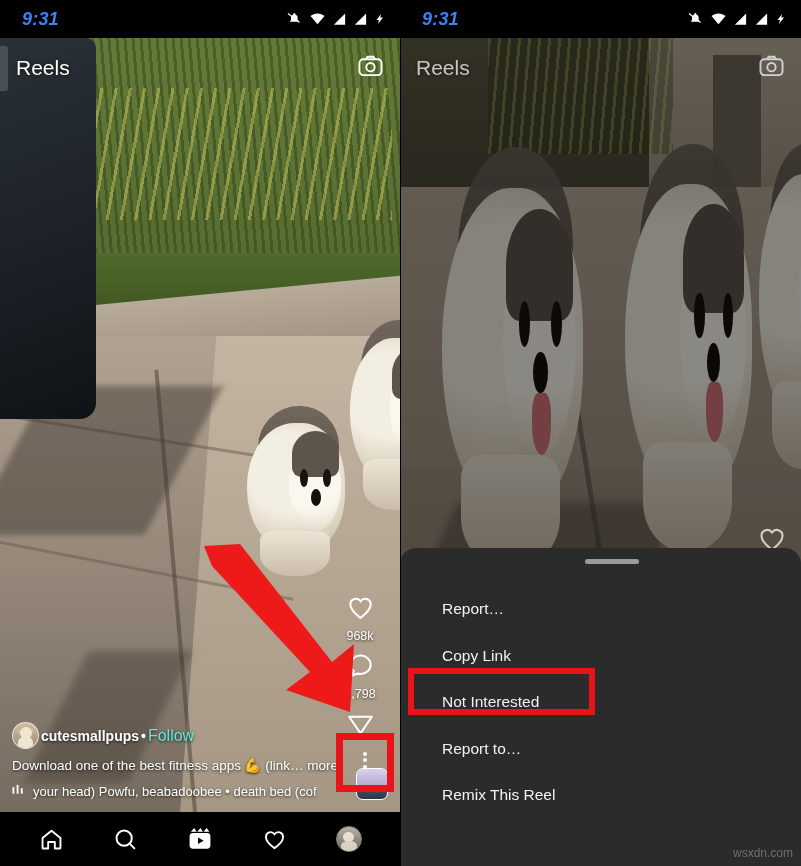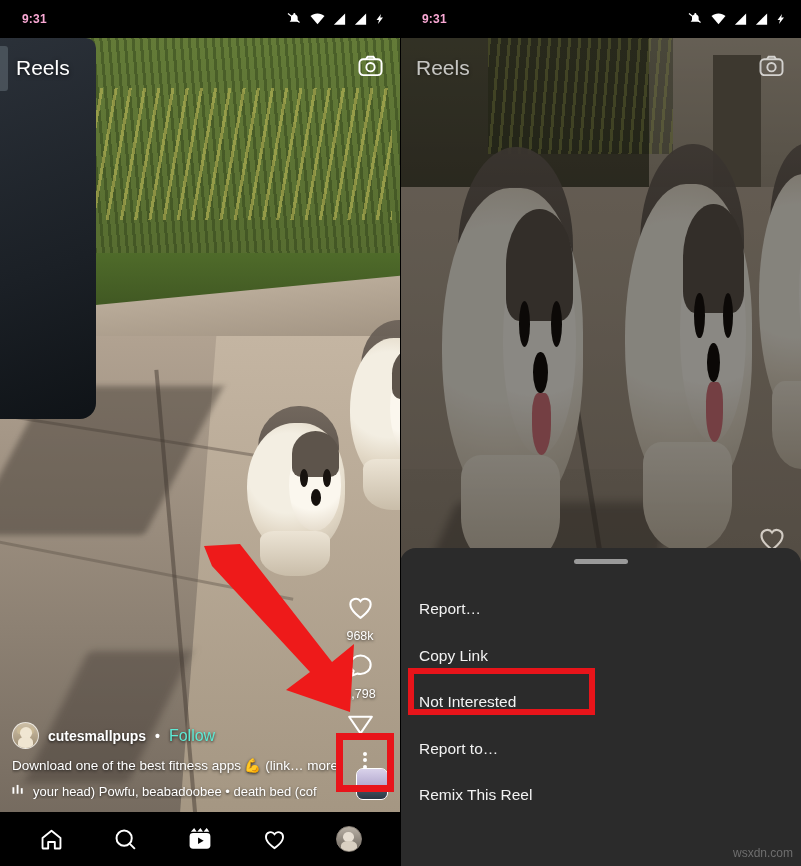--- a/index.html
+++ b/index.html
@@ -14,21 +14,21 @@
   .phone.right { width: 401px; }
   .divider { position: absolute; left: 400px; top: 0; width: 1px; height: 866px; background: #000; z-index: 60; }
 
   
   .statusbar {
     position: absolute; top: 0; left: 0; right: 0; height: 38px;
     background: #000; z-index: 40;
     display: flex; align-items: center; justify-content: space-between;
     padding: 0 14px 0 22px;
   }
-  .status-time { color: #f9a8d4; font-size: 12px; font-weight: bold; letter-spacing: .2px; }
+  .status-time { color: #3b82f6; font-size: 18px; font-weight: bold; letter-spacing: .2px; font-style: italic; }
   .status-icons { display: flex; align-items: center; gap: 6px; }
   .status-icons svg { display: block; }
 
   
   .video { position: absolute; top: 38px; left: 0; right: 0; bottom: 0; overflow: hidden; }
   .video-canvas { position: absolute; inset: 0; }
 
   
   .sceneL .sky     { position:absolute; left:0; top:0; width:100%; height:20%;
                      background:linear-gradient(#8e9a6a,#6f7f4d); }
@@ -128,21 +128,21 @@
   .dots-btn { position:absolute; right:10px; bottom:80px; width:50px; height:52px; z-index:32;
               display:flex; align-items:center; justify-content:center; }
   .dots-btn .dot { width:4px; height:4px; border-radius:50%; background:#fff; margin:2.5px 0; display:block; }
 
   
   .hl-dots { position:absolute; right:6px; bottom:74px; width:58px; height:59px;
              border:7px solid #e8141a; z-index:34; }
 
   
   .caption-wrap { position:absolute; left:0; right:0; bottom:66px; z-index:30; padding:0 12px; }
-  .user-row { display:flex; align-items:center; gap:9px; margin-bottom:7px; }
+  .user-row { display:flex; align-items:center; gap:2px; margin-bottom:7px; }
   .avatar { width:27px; height:27px; border-radius:50%; overflow:hidden;
             background:linear-gradient(#cdbfa6,#9c8c72); border:1px solid rgba(255,255,255,.7);
             position:relative; flex:none; }
   .avatar .a-head { position:absolute; left:26%; top:16%; width:48%; height:46%;
                     background:#f0e6d2; border-radius:50%; }
   .avatar .a-ear1,.avatar .a-ear2 { position:absolute; top:14%; width:20%; height:30%;
                     background:#c9b895; border-radius:50%; }
   .avatar .a-ear1 { left:16%; } .avatar .a-ear2 { left:64%; }
   .avatar .a-body { position:absolute; left:20%; top:56%; width:60%; height:44%;
                     background:#efe5d1; border-radius:45% 45% 30% 30%; }
@@ -164,21 +164,21 @@
   .bottomnav { position:absolute; left:0; right:0; bottom:0; height:54px; background:#000; z-index:45;
                display:flex; align-items:center; justify-content:space-around; padding:0 14px; }
   .nav-item { display:flex; align-items:center; justify-content:center; width:46px; height:46px; }
   .nav-avatar { width:26px; height:26px; border-radius:50%; overflow:hidden; position:relative;
                 background:linear-gradient(#b9b1a6,#6d665d); border:1px solid #8a8279; }
   .nav-avatar .na-h { position:absolute; left:28%; top:22%; width:44%; height:40%; background:#e6ded2; border-radius:50%; }
   .nav-avatar .na-b { position:absolute; left:16%; top:58%; width:68%; height:42%; background:#d9d0c2; border-radius:45% 45% 20% 20%; }
 
   
   .sheet { position:absolute; left:0; right:0; bottom:0; top:548px; background:#2b2b2b;
-           border-radius:16px 16px 0 0; z-index:50; }
+           border-radius:16px 16px 0 0; z-index:50;padding-left:23px; }
   .sheet-handle { width:54px; height:5px; border-radius:3px; background:#9a9a9a; margin:11px auto 0; }
   .menu { padding:22px 0 0 0; }
   .menu-item { height:46.5px; display:flex; align-items:center; padding:0 19px;
                color:#f2f2f2; font-size:15.5px; }
   .hl-copy { position:absolute; left:8px; top:120px; width:187px; height:47px;
              border:6px solid #e8141a; z-index:54; }
   .watermark { position:absolute; right:8px; bottom:6px; color:#6e6e6e; font-size:12px; z-index:56;
                font-family:"Liberation Sans", sans-serif; }
 
   

